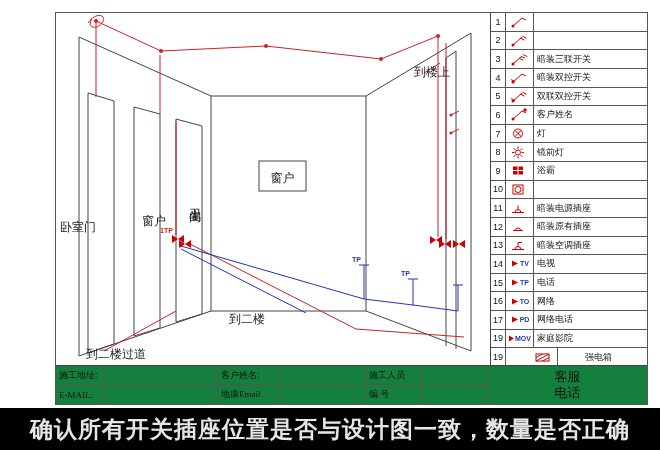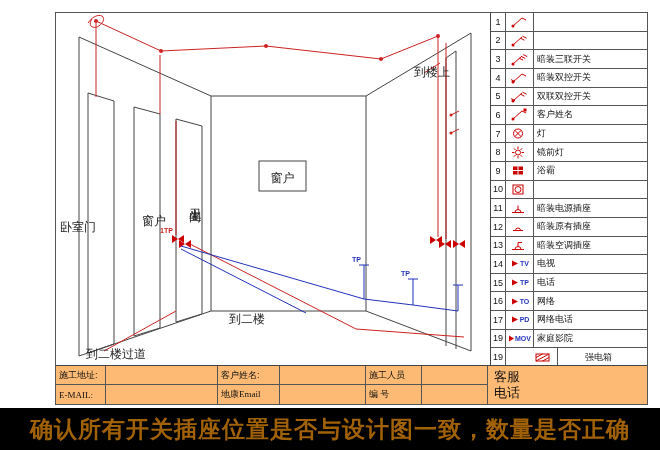--- a/index.html
+++ b/index.html
@@ -26,27 +26,27 @@
   .ls path{stroke:#c00;fill:none;stroke-width:1;}
   .ls circle{stroke:#c00;fill:none;stroke-width:1;}
   .ls rect{stroke:#c00;fill:none;stroke-width:1;}
   .ls .f{fill:#c00;stroke:none;}
   .ls .w{stroke:#fff;fill:none;}
   .ls polygon{fill:#c00;}
   .code{color:#2233bb;font-size:7px;font-weight:bold;font-family:"Liberation Sans",sans-serif;}
   
   .titleblock{position:absolute;left:0;bottom:0;right:0;height:38px;border-top:1px solid #444;
               display:grid;grid-template-columns:50px 112px 62px 86px 56px 66px 1fr;
-              grid-template-rows:1fr 1fr;font-size:9px;background:#fdba74;}
+              grid-template-rows:1fr 1fr;font-size:9px;background:#15803d;}
   .tcell{border-right:1px solid #555;border-bottom:1px solid #555;display:flex;align-items:center;padding:0 3px;white-space:nowrap;overflow:hidden;}
   .tcell.r2{border-bottom:none;font-family:Liberation Serif, serif;}
   .service{grid-column:7;grid-row:1 / span 2;border-right:none;border-bottom:none;
-           display:flex;flex-direction:column;justify-content:center;padding:0 6px;font-size:13px;line-height:1.25;}
+           display:flex;flex-direction:column;justify-content:center;padding:0 6px;font-size:13px;line-height:1.25;align-items:center;}
   
-  .banner{position:absolute;left:0;top:408px;width:660px;height:42px;background:#000;color:#a16207;
+  .banner{position:absolute;left:0;top:408px;width:660px;height:42px;background:#000;color:#e5e5e5;
           display:flex;align-items:center;justify-content:center;font-size:23px;font-weight:bold;letter-spacing:1px;}
 </style>
 </head>
 <body>
 
 <div class="stage">
 
   <div class="sheet">
 
     <div class="plan">

